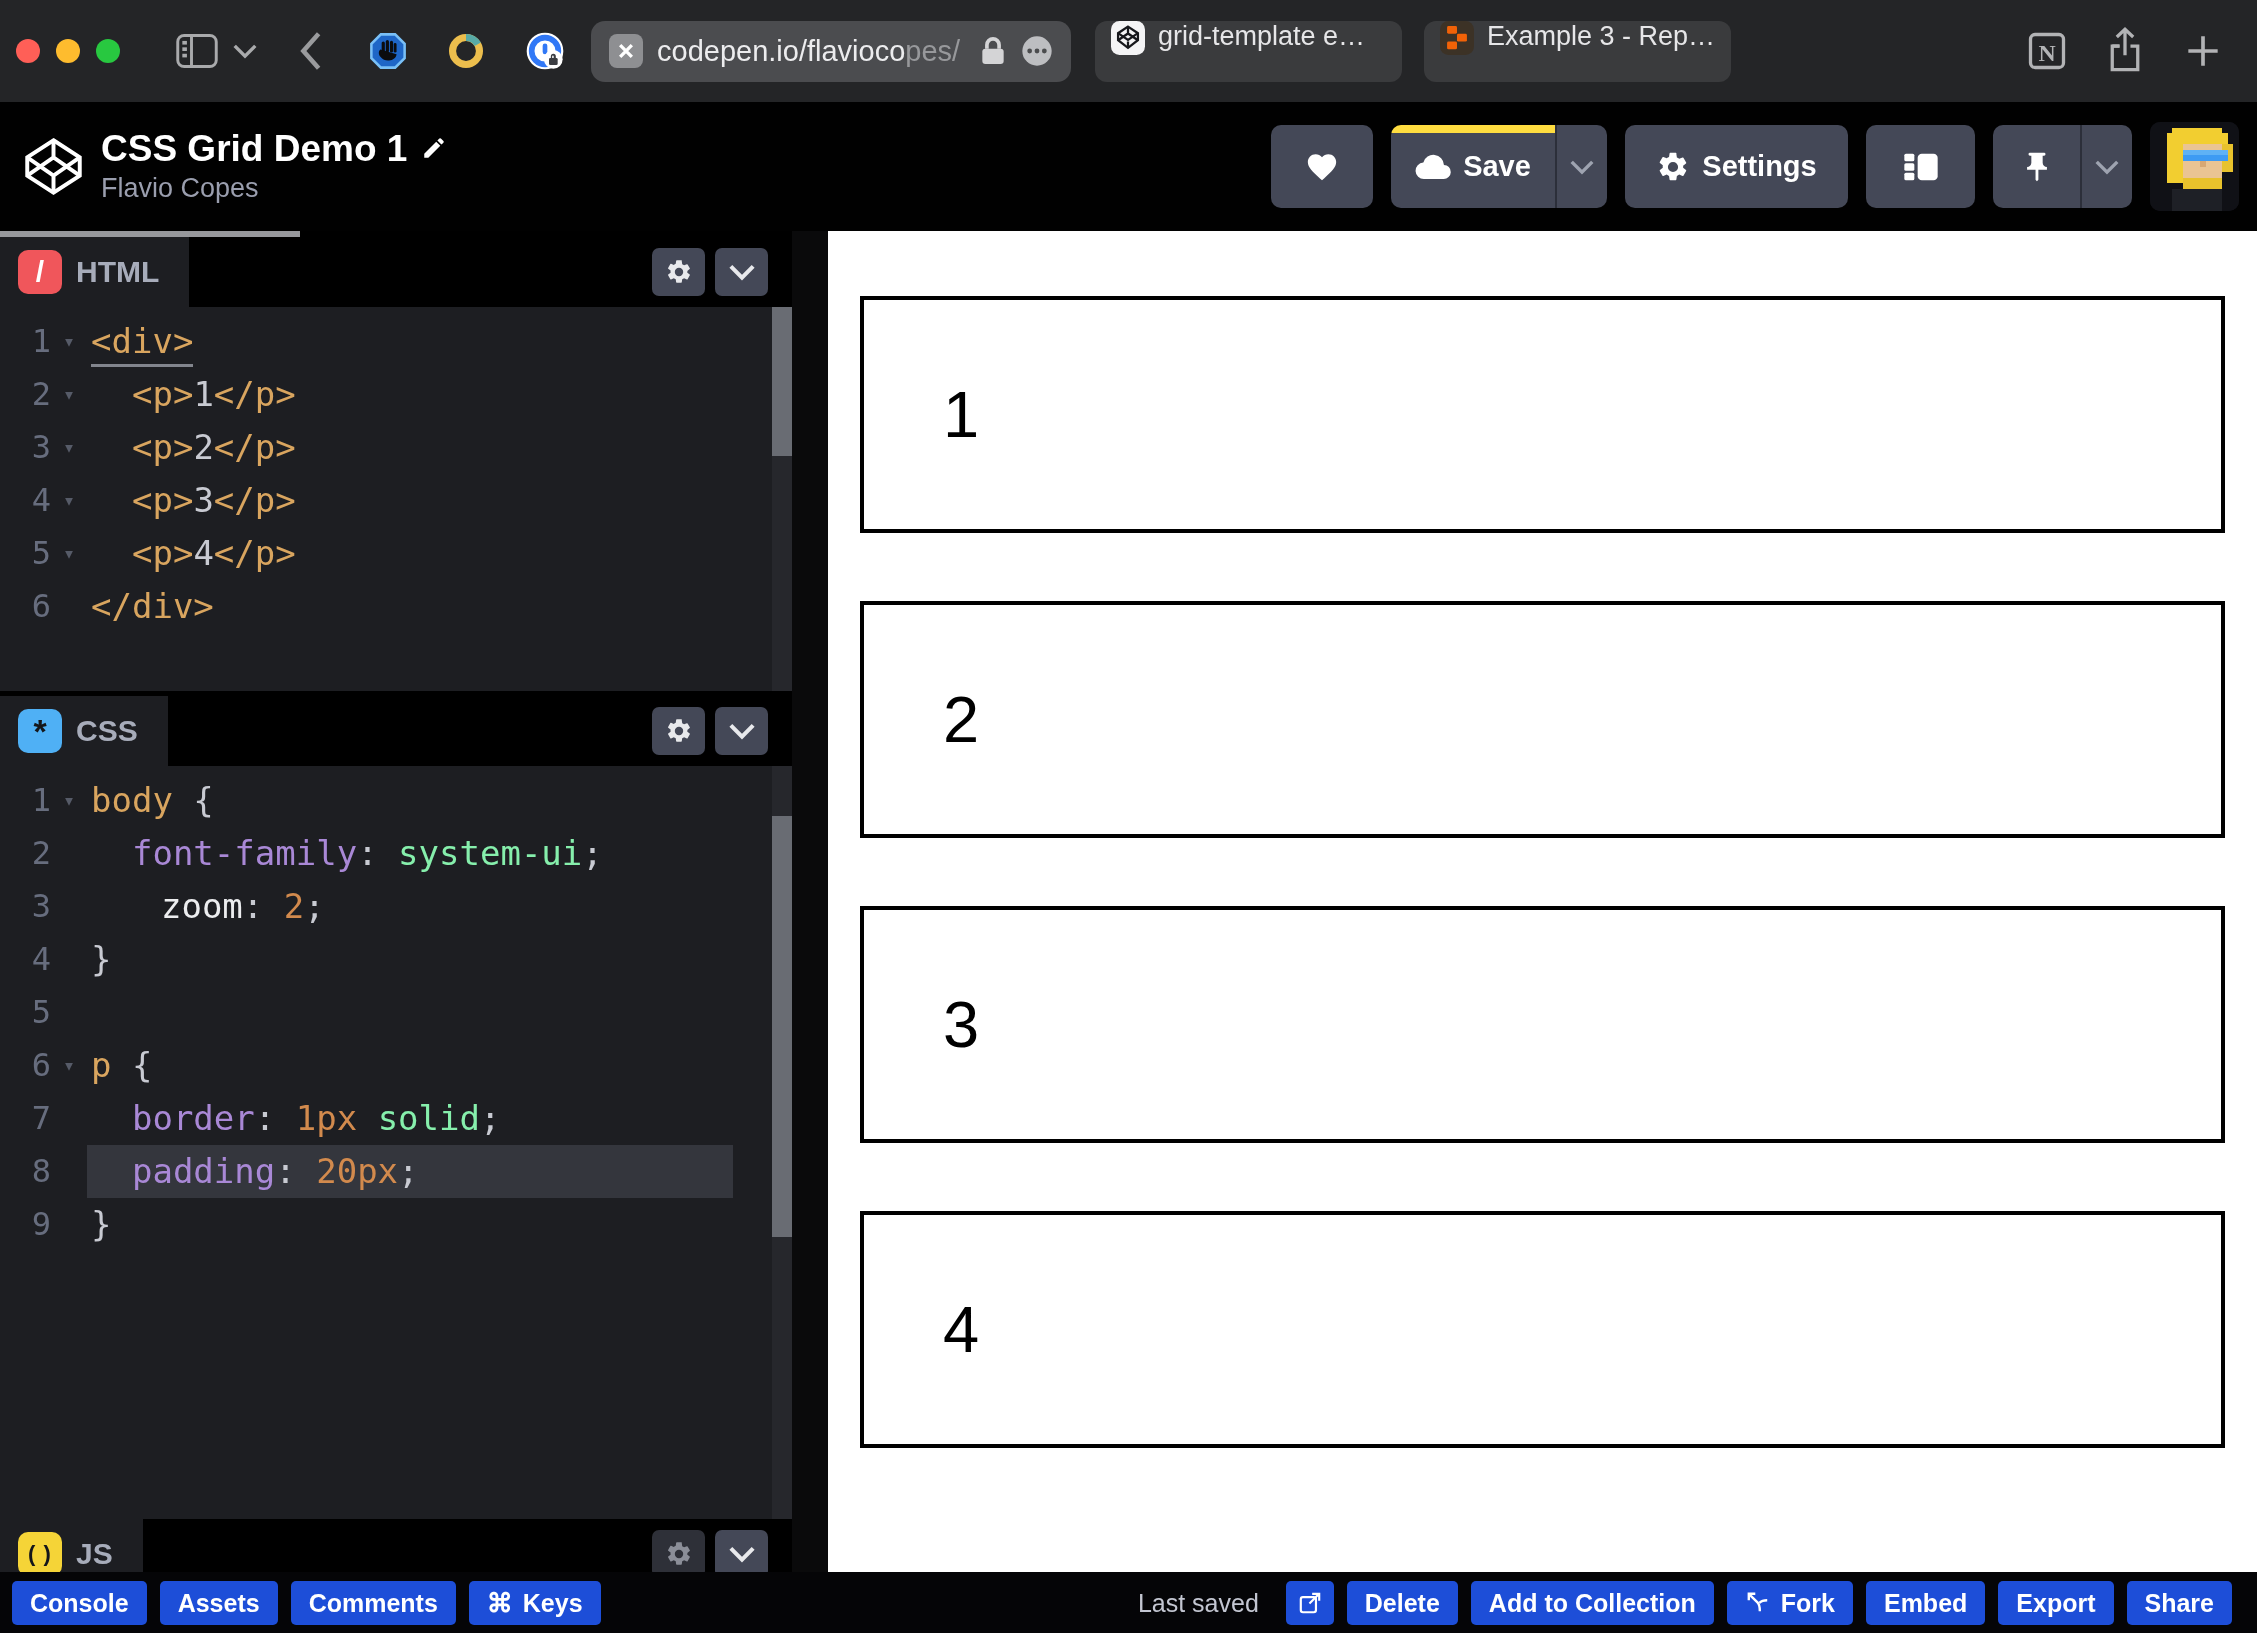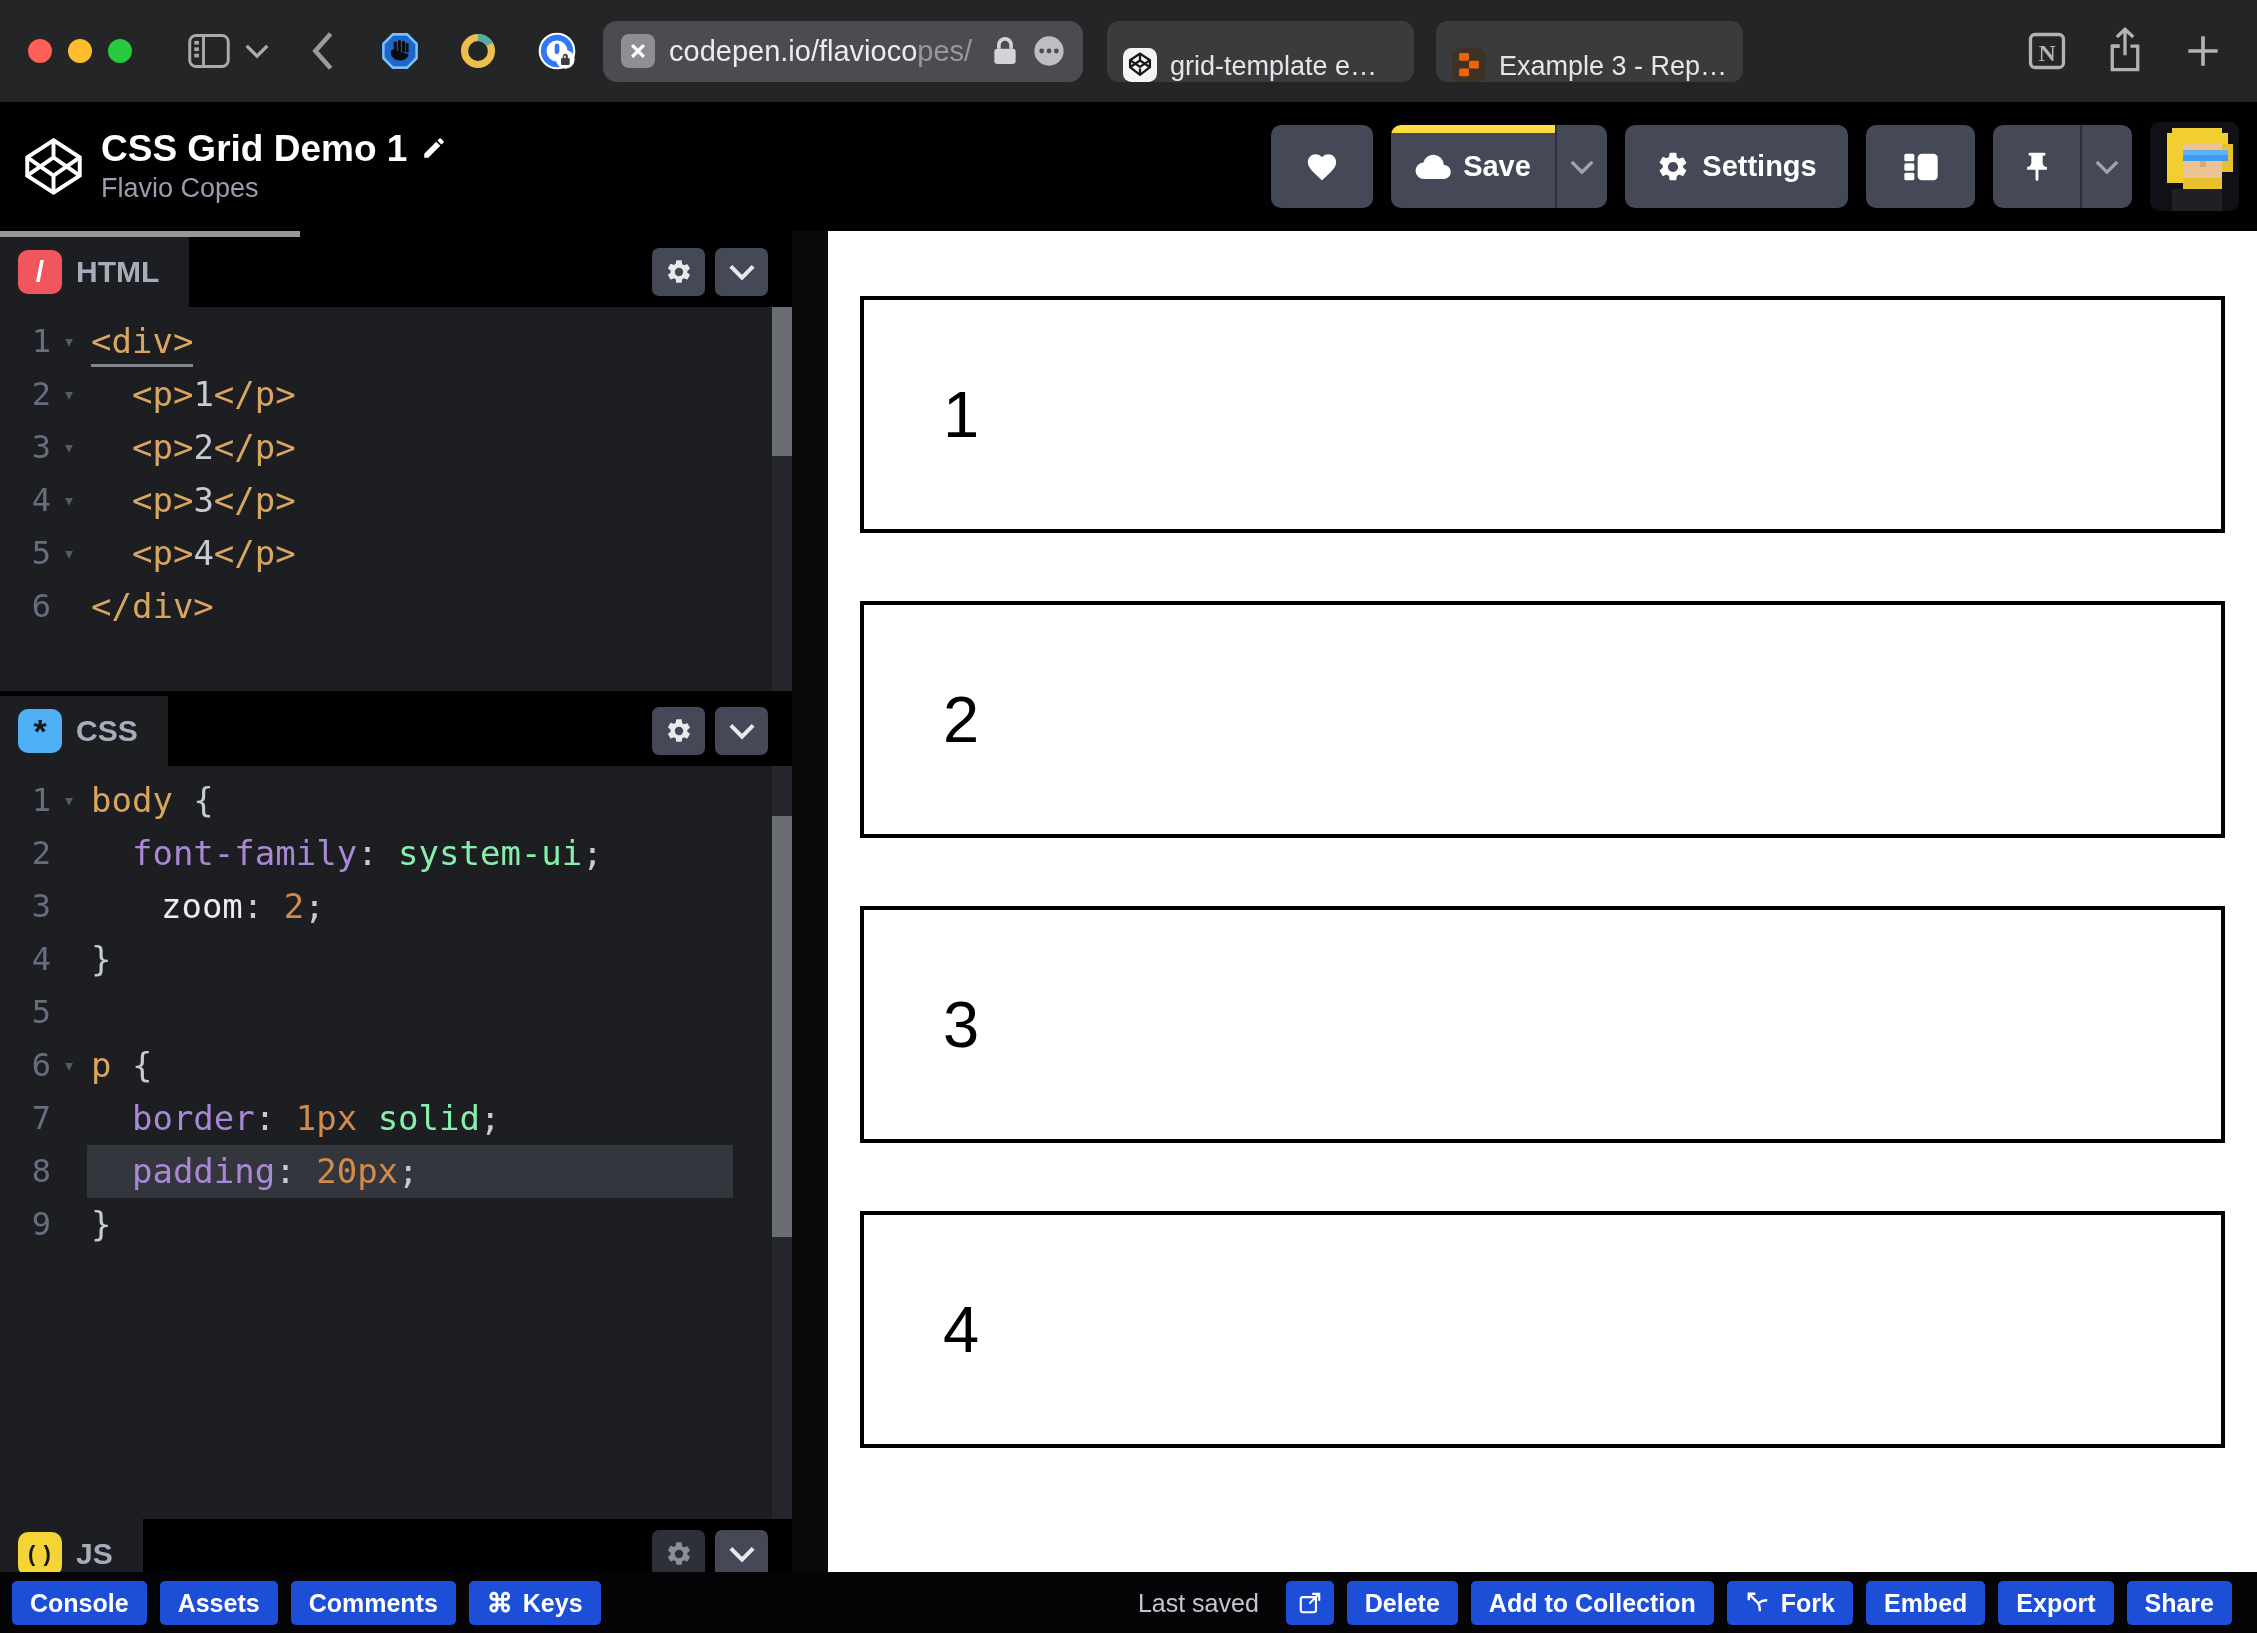--- a/index.html
+++ b/index.html
@@ -1,30 +1,30 @@
 <!DOCTYPE html>
 <html><head>
 <meta charset="utf-8">
 <style>
   html,body{margin:0;padding:0;background:#000;}
   body{width:2257px;height:1634px;overflow:hidden;font-family:"Liberation Sans",sans-serif;-webkit-font-smoothing:antialiased;}
   .screen{width:2257px;height:1634px;display:flex;flex-direction:column;background:#000;}
 
   
-  .chrome{height:102px;background:#242527;display:flex;align-items:center;padding:0 32px 0 28px;flex:none;}
+  .chrome{height:102px;background:#242527;display:flex;align-items:center;padding:0 32px 0 16px;flex:none;}
   .traffic{display:flex;gap:16px;align-items:center;}
   .light{width:24px;height:24px;border-radius:50%;}
   .chrome-ic{display:flex;align-items:center;justify-content:center;color:#a9aaac;}
   .chrome svg{display:block;}
   .urlfield{margin-left:26px;width:444px;height:61px;border-radius:14px;background:#4b4c4f;display:flex;align-items:center;padding:0 18px;gap:14px;}
   .url-badge{width:34px;height:34px;border-radius:8px;background:#8e8f92;display:flex;align-items:center;justify-content:center;flex:none;}
   .urltext{font-size:29px;color:#ececee;white-space:nowrap;overflow:hidden;flex:1;}
   .urltext .faded{color:#97989b;}
   .tabstrip{display:flex;gap:22px;margin-left:24px;}
-  .btab{width:275px;height:61px;border-radius:12px;background:#3a3b3d;display:flex;align-items:flex-end;padding:0 16px;gap:13px;flex:none;}
+  .btab{width:275px;height:61px;border-radius:12px;background:#3a3b3d;display:flex;align-items:flex-start;padding:0 16px;gap:13px;flex:none;}
   .btab .favicon{width:34px;height:34px;border-radius:8px;flex:none;display:flex;align-items:center;justify-content:center;}
   .btab .tlabel{font-size:27px;color:#e6e6e8;white-space:nowrap;overflow:hidden;}
   .chrome-right{margin-left:auto;display:flex;align-items:center;gap:34px;color:#b2b3b5;}
 
   
   .cp-header{height:129px;background:#010101;display:flex;align-items:center;padding:0 18px 0 22px;flex:none;}
   .cp-logo{width:63px;height:63px;color:#fff;flex:none;}
   .titleblock{margin-left:16px;}
   .pen-title{font-size:37px;font-weight:bold;color:#fff;display:flex;align-items:center;gap:14px;line-height:1.1;}
   .pen-author{font-size:27px;color:#9a9eae;margin-top:4px;}

